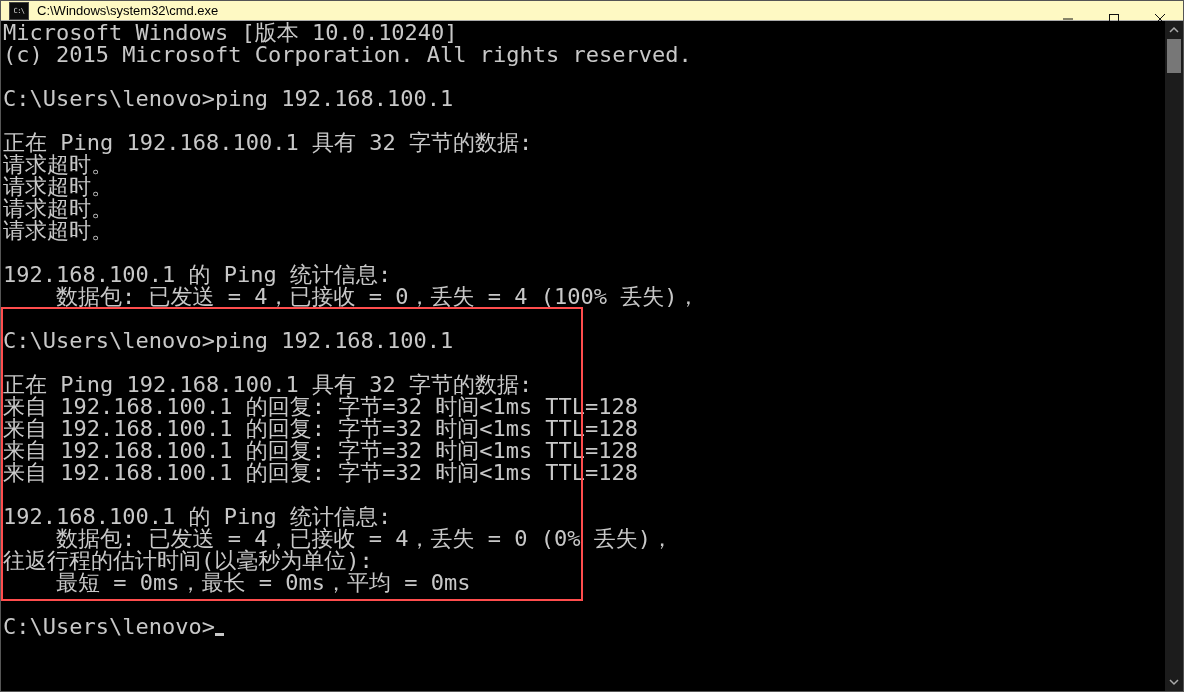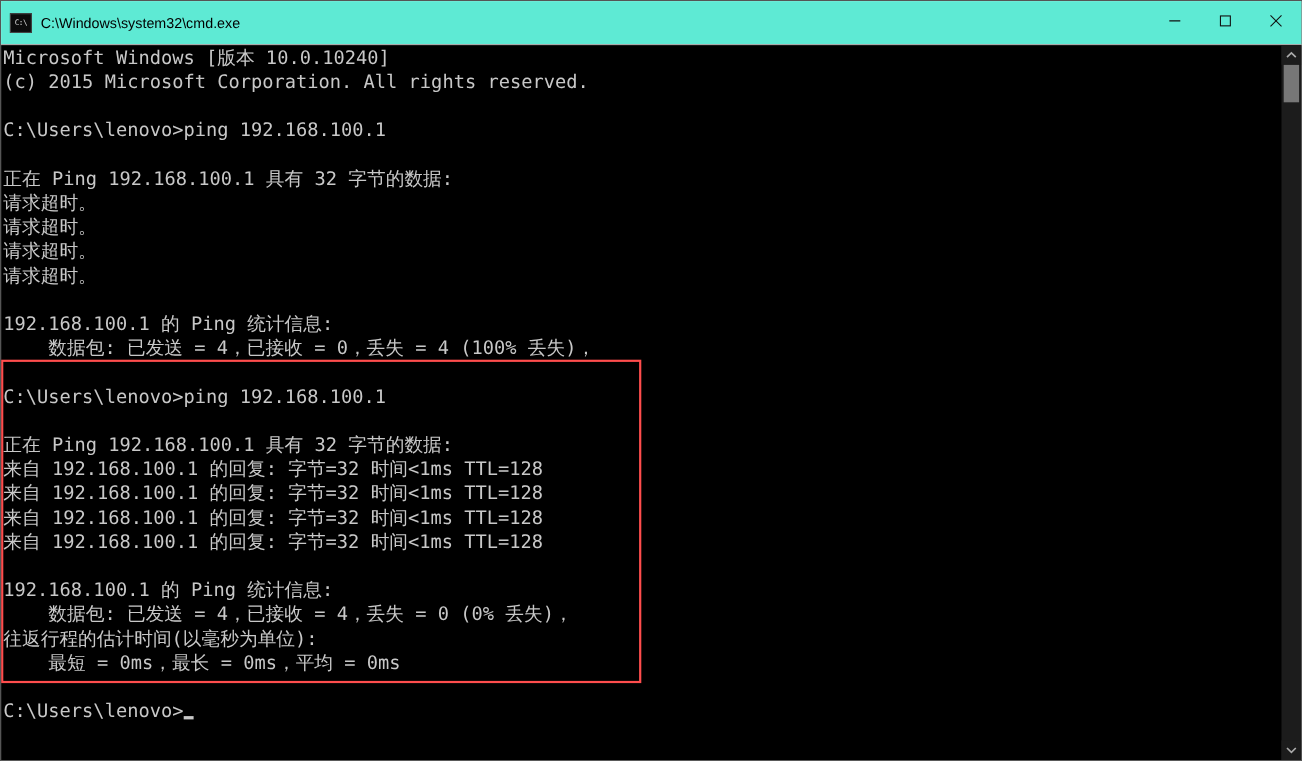--- a/index.html
+++ b/index.html
@@ -13,22 +13,22 @@
     overflow: hidden;
   }
   .window {
     width: 1184px;
     height: 692px;
     display: flex;
     flex-direction: column;
     border: 1px solid #555;
   }
   .titlebar {
-    height: 40px;
-    background: #5eead4;
+    height: 20px;
+    background: #fef9c3;
     display: flex;
     align-items: center;
     border-bottom: 1px solid #aaa;
     flex-shrink: 0;
   }
   .titlebar .app-icon {
     width: 20px;
     height: 18px;
     margin-left: 8px;
     margin-right: 8px;
@@ -76,21 +76,21 @@
     overflow: hidden;
   }
   .terminal {
     position: absolute;
     left: 0;
     top: 0;
     right: 18px;
     bottom: 0;
     color: #c8c8c8;
     font-family: Consolas, "SimSun", "Microsoft YaHei", monospace;
-    font-size: 17px;
+    font-size: 22px;
     line-height: 22px;
     white-space: pre;
     padding: 1px 2px 2px 2px;
     overflow: hidden;
   }
   .scrollbar {
     position: absolute;
     right: 0;
     top: 0;
     bottom: 0;

